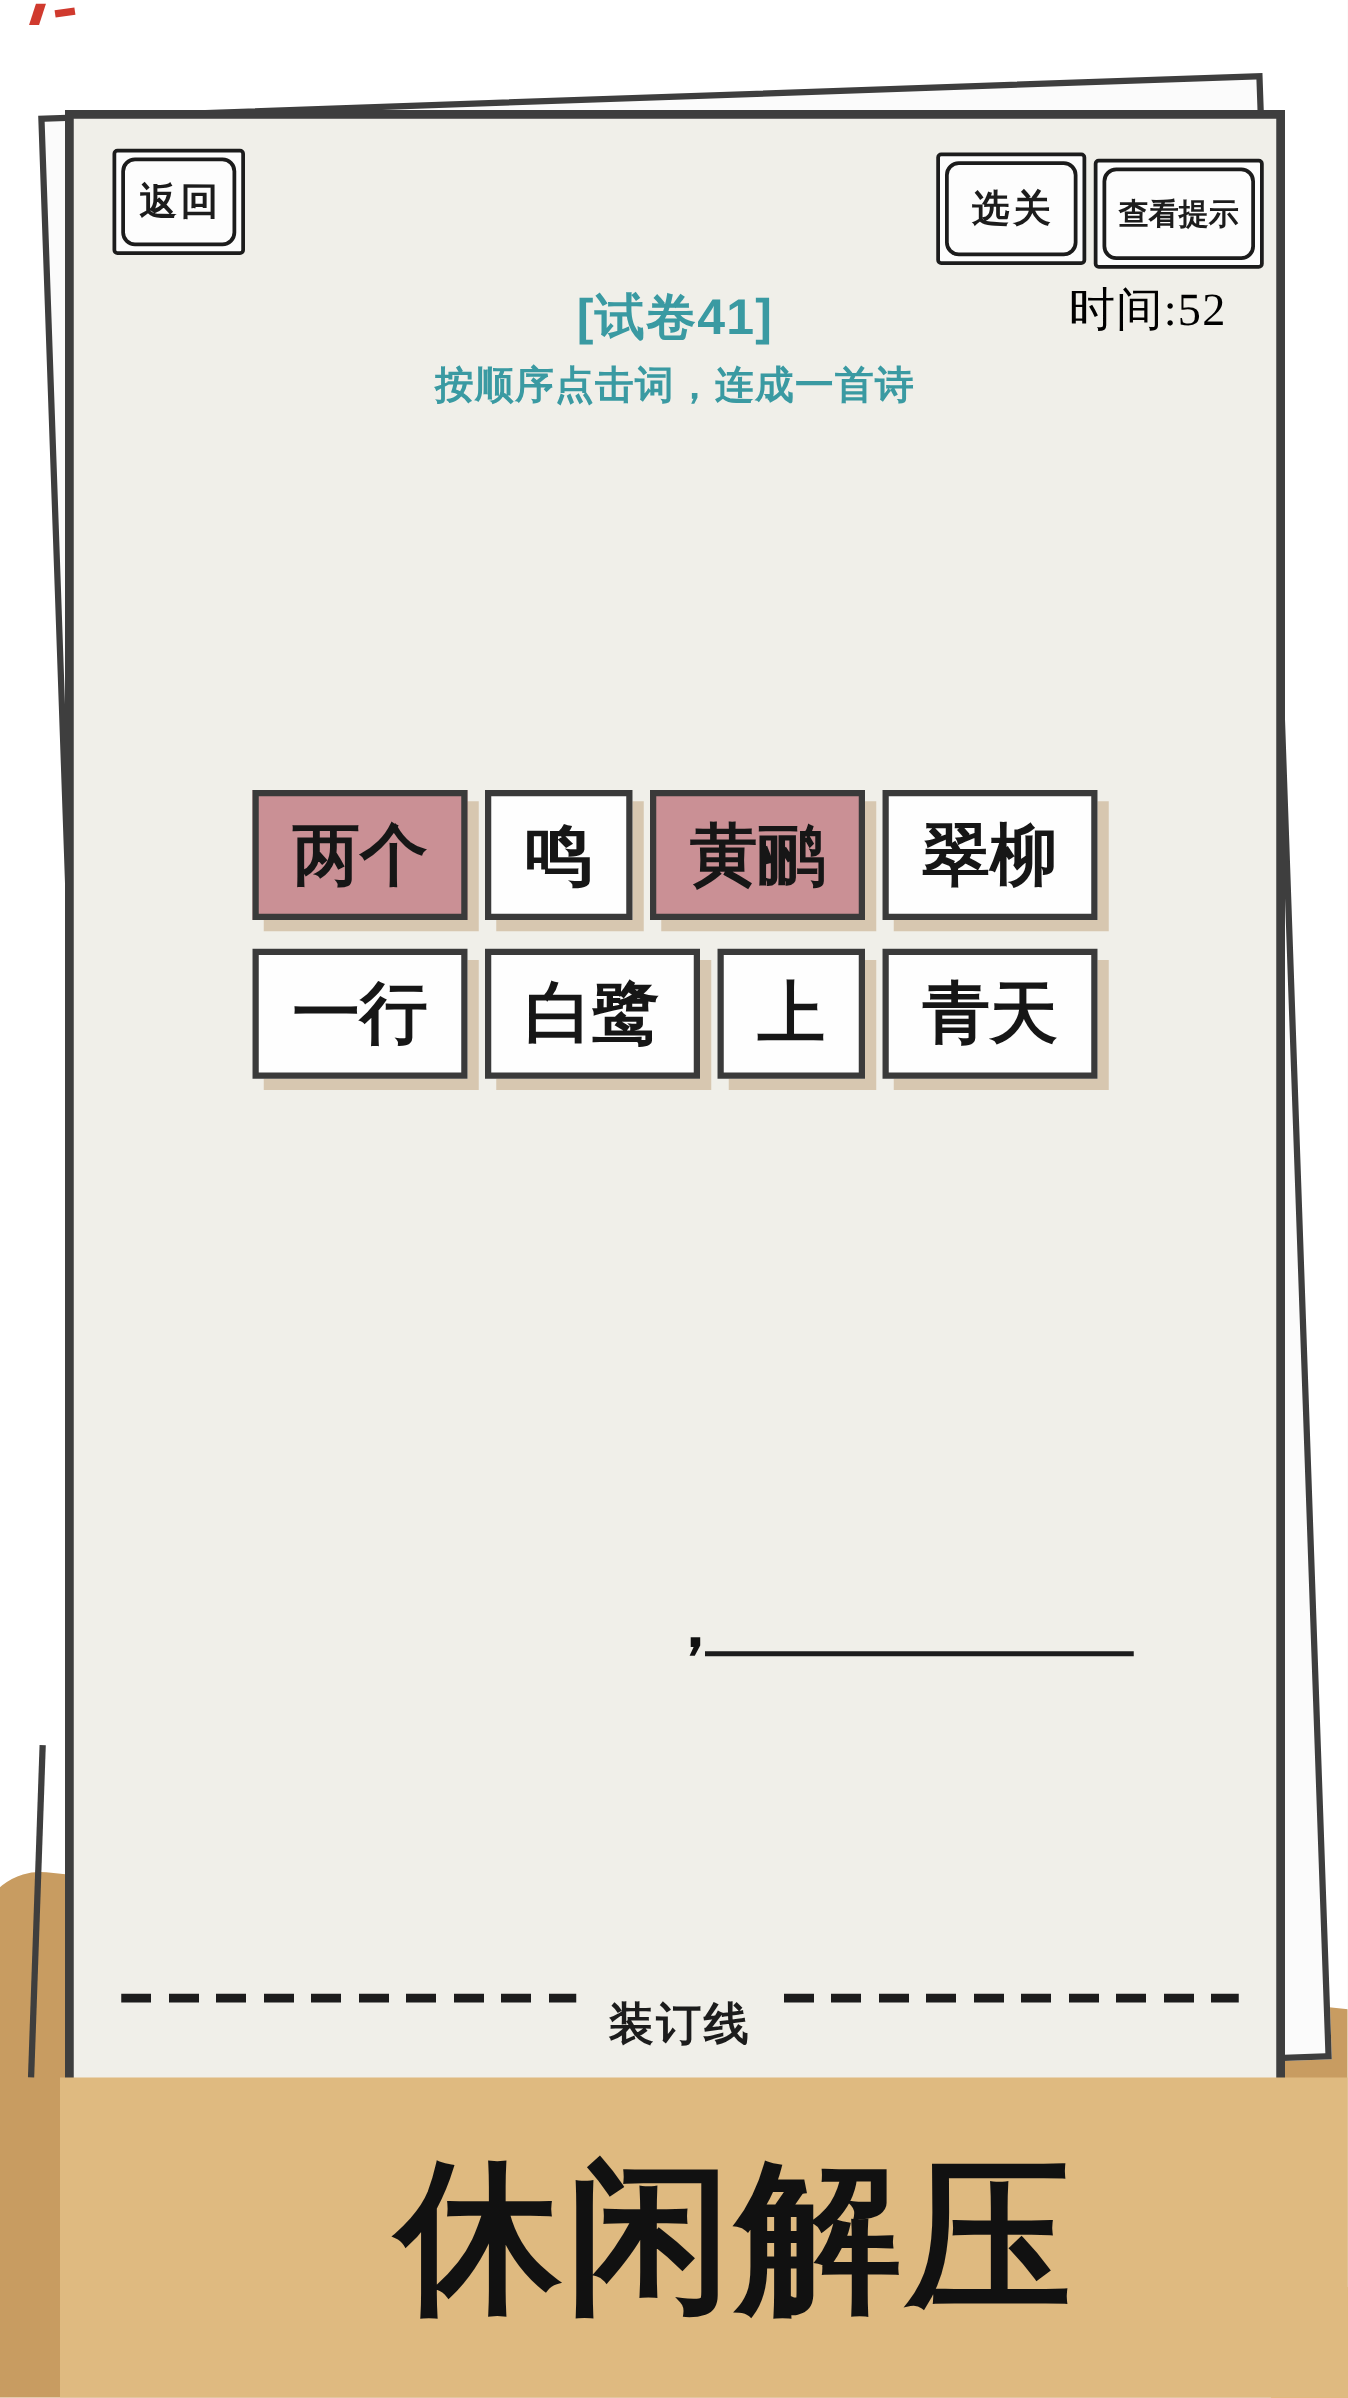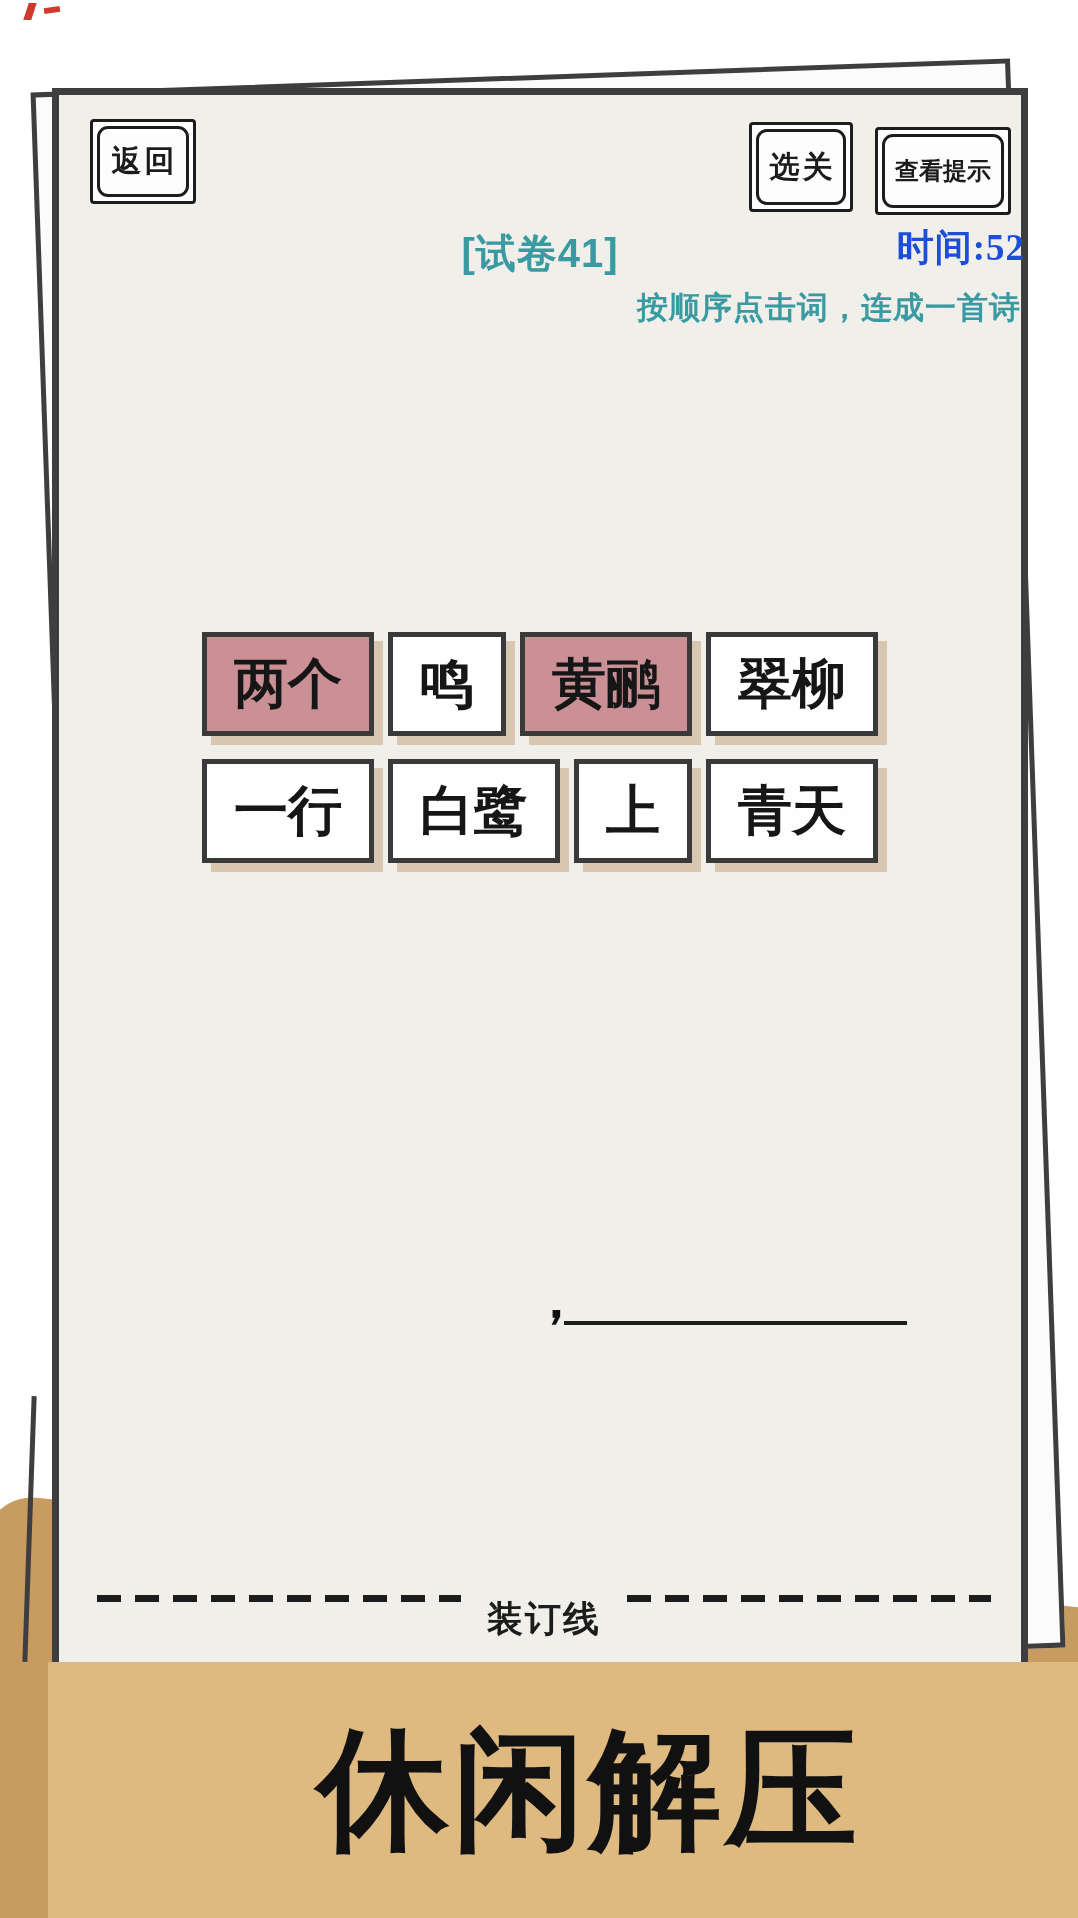--- a/index.html
+++ b/index.html
@@ -29,32 +29,32 @@
   
   .paper{position:absolute; left:52px; top:88px; width:976px; height:1600px;
     background:var(--paper-bg); border:7px solid #3e3e3e; z-index:3;}
 
   
   .btn{position:absolute; background:#fdfdfd; border:3px solid var(--ink);
     border-radius:4px; padding:4px; cursor:pointer;}
   .btn-inner{width:100%; height:100%; border:3px solid var(--ink); border-radius:11px;
     display:flex; align-items:center; justify-content:center;}
   .btn-back {left:31px;  top:24px; width:106px; height:85px;}
-  .btn-level{left:690px; top:27px; width:104px; height:90px;}
+  .btn-level{left:690px; top:27px; width:120px; height:90px;}
   .btn-hint {left:816px; top:32px; width:136px; height:88px;}
   .btn-label{font-weight:900; color:var(--ink); font-size:30px; letter-spacing:3px; padding-left:3px;}
   .btn-hint .btn-label{font-size:24px; letter-spacing:0; padding-left:0;}
 
-  .timer{position:absolute; left:796px; top:128px; width:170px; text-align:right;
-    font-size:37px; font-weight:700; color:#1d4ed8; letter-spacing:1px;}
+  .timer{position:absolute; left:796px; top:128px; width:170px; text-align:left;
+    font-size:37px; font-weight:400; color:#000000; letter-spacing:1px;}
 
   .title{position:absolute; top:131px; left:0; width:100%; text-align:center;
     font-family:"Liberation Sans", sans-serif; font-weight:600;
     font-size:40px; color:var(--accent-teal); letter-spacing:1px;}
-  .subtitle{position:absolute; top:192px; left:0; width:100%; text-align:right;
+  .subtitle{position:absolute; top:192px; left:0; width:100%; text-align:center;
     font-family:"Liberation Sans", sans-serif; font-weight:600;
     font-size:31px; color:var(--accent-teal); letter-spacing:1px;}
 
   
   .tiles{position:absolute; top:537px; left:0; right:0;
     display:flex; flex-direction:column; align-items:center; gap:23px;}
   .tile-row{display:flex; gap:14px;}
   .tile{height:104px; border:5px solid var(--tile-border); background:#fefefe;
     display:flex; align-items:center; justify-content:center; padding:0 27px;
     font-size:54px; font-weight:600; color:#161616; cursor:pointer;

